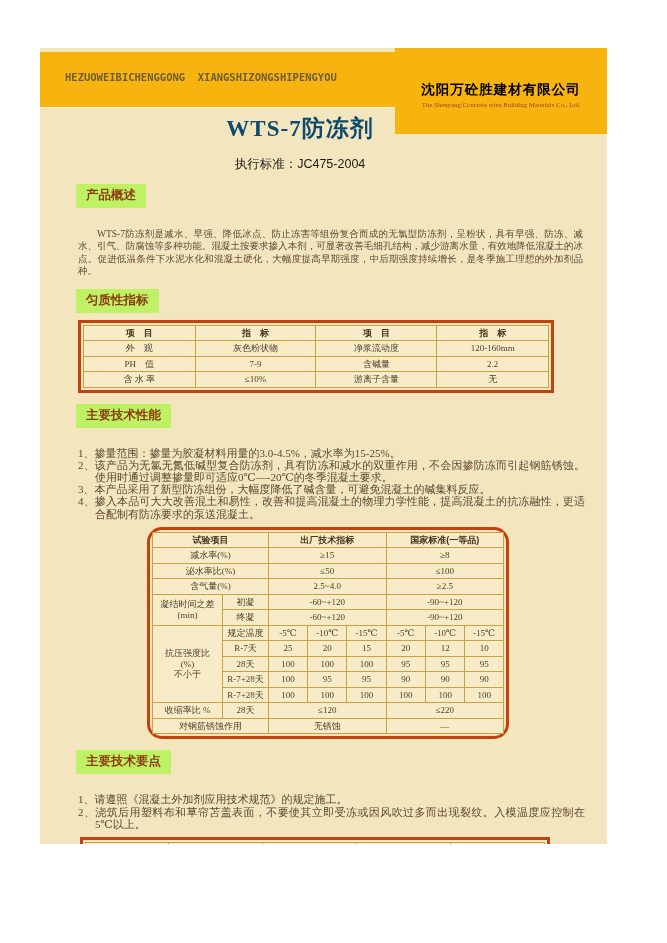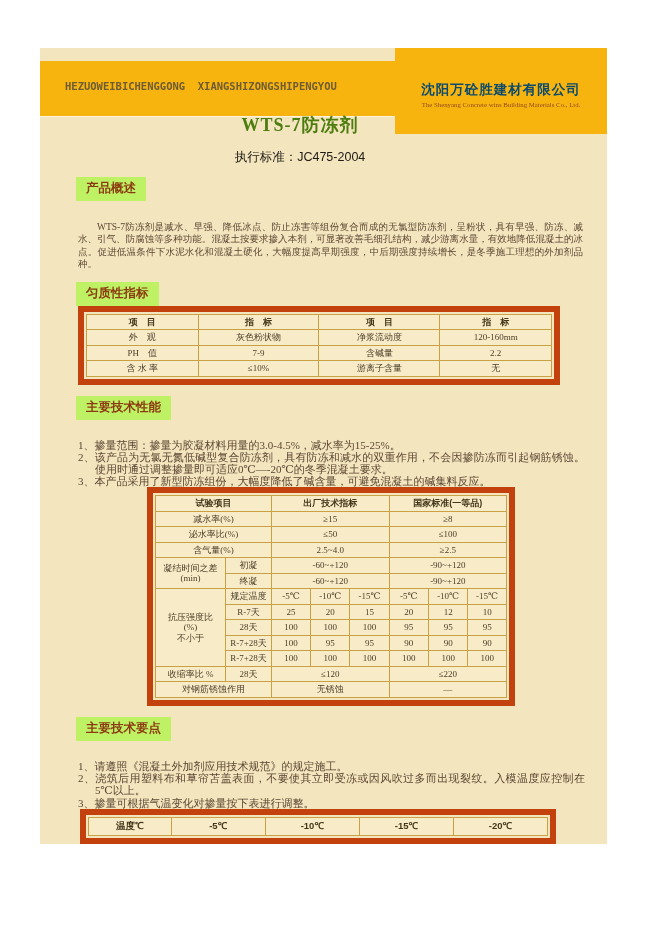--- a/index.html
+++ b/index.html
@@ -1,39 +1,39 @@
 <!DOCTYPE html>
 <html><head>
 <meta charset="utf-8">
 <style>
   html,body{margin:0;padding:0;}
   .page{position:relative;width:667px;height:943px;background:#ffffff;overflow:hidden;
         font-family:"Liberation Serif","DejaVu Serif",serif;}
   .sheet{position:absolute;left:40px;top:48px;width:567px;height:796px;background:#F3E5BE;overflow:hidden;}
-  .gold-bar{position:absolute;top:13px;left:0;right:0;height:55px;background:#F7B40E;box-shadow:0 1px 0 #FBF3DC;}
+  .gold-bar{position:absolute;top:4px;left:0;right:0;height:55px;background:#F7B40E;box-shadow:0 1px 0 #FBF3DC;}
   .slogan{position:absolute;top:19px;left:25px;font-family:"DejaVu Sans Mono",monospace;
           font-size:10.5px;font-weight:bold;color:#6E5C36;white-space:pre;}
   .company{position:absolute;top:0;right:0;width:212px;height:86px;background:#F7B40E;
            text-align:center;padding-top:33px;box-sizing:border-box;}
-  .company-cn{font-size:13.5px;font-weight:bold;color:#0c4a6e;letter-spacing:1px;
+  .company-cn{font-size:13.5px;font-weight:bold;color:#000000;letter-spacing:1px;
               font-family:"Liberation Sans",sans-serif;}
   .company-en{font-size:6.8px;color:#9A4A1F;margin-top:2px;}
   .content{position:absolute;top:55px;left:0;right:0;bottom:0;}
-  .title{width:520px;text-align:center;margin:10px 0 0 0;font-size:18px;font-weight:bold;
-         color:#4d7c0f;letter-spacing:1px;}
+  .title{width:520px;text-align:center;margin:10px 0 0 0;font-size:23px;font-weight:bold;
+         color:#0c4a6e;letter-spacing:1px;}
   .standard{width:520px;text-align:center;margin-top:12px;font-size:12.5px;font-weight:normal;
             color:#1E1A14;font-family:"Liberation Sans",sans-serif;}
   .sec-head{display:table;margin:11px 0 0 36px;background:#bef264;color:#8C3A11;font-weight:bold;
             font-size:12.5px;padding:3px 10px 4px;font-family:"Liberation Sans",sans-serif;}
   .body-text{margin:20px 24px 0 38px;font-size:9.5px;line-height:12.4px;color:#5C4633;text-align:justify;}
   .indent{text-indent:2em;}
   .list{margin:19px 22px 0 38px;font-size:11px;line-height:12.2px;color:#5C4633;}
   .list .li{padding-left:17px;text-indent:-17px;text-align:justify;}
-  .tbl-wrap{border:6px solid #c2410c;padding:2px;margin-left:38px;}
-  .w1{width:466px;} .w2{width:352px;margin-left:107px;} .w3{width:460px;margin-left:40px;}
+  .tbl-wrap{border:3px solid #c2410c;padding:2px;margin-top:7px;margin-left:38px;}
+  .w1{width:466px;} .w2{width:352px;margin-left:107px;border-radius:15px;} .w3{width:460px;margin-left:40px;}
   table{width:100%;border-collapse:collapse;table-layout:fixed;}
   td{border:1px solid #C8A145;background:#F8ECC8;font-size:9px;color:#4A3D28;text-align:center;
      padding:2px 1px;line-height:10.5px;overflow:hidden;}
   tr.hrow td{font-weight:bold;color:#43361A;font-family:"Liberation Sans",sans-serif;}
   td.pre{white-space:pre-line;}
   .dosage td{padding:3.5px 2px;font-size:9.5px;}
 </style>
 </head>
 <body>
 
@@ -93,20 +93,21 @@
           </tr>
         </tbody>
           </table>
       </div>
 
       <div class="sec-head">主要技术性能</div>
       <div class="list">
         <div class="li">1、掺量范围：掺量为胶凝材料用量的3.0-4.5%，减水率为15-25%。</div>
         <div class="li">2、该产品为无氯无氮低碱型复合防冻剂，具有防冻和减水的双重作用，不会因掺防冻而引起钢筋锈蚀。使用时通过调整掺量即可适应0℃—-20℃的冬季混凝土要求。</div>
         <div class="li">3、本产品采用了新型防冻组份，大幅度降低了碱含量，可避免混凝土的碱集料反应。</div>
+        <div class="li">4、掺入本品可大大改善混土和易性，改善和提高混凝土的物理力学性能，提高混凝土的抗冻融性，更适合配制有防冻要求的泵送混凝土。</div>
       </div>
 
       <div class="tbl-wrap w2">
         <table>
           <colgroup>
             <col style="width:20%">
               <col style="width:13%">
             <col style="width:11.2%">
               <col style="width:11.2%">
               <col style="width:11.2%">
@@ -207,21 +208,20 @@
             <td colspan="3">—</td>
           </tr>
         </tbody>
           </table>
       </div>
 
       <div class="sec-head">主要技术要点</div>
       <div class="list">
         <div class="li">1、请遵照《混凝土外加剂应用技术规范》的规定施工。</div>
         <div class="li">2、浇筑后用塑料布和草帘苫盖表面，不要使其立即受冻或因风吹过多而出现裂纹。入模温度应控制在5℃以上。</div>
-        <div class="li">3、掺量可根据气温变化对掺量按下表进行调整。</div>
       </div>
 
       <div class="tbl-wrap w3 dosage">
         <table>
           <colgroup>
               <col style="width:18%">
               <col style="width:20.5%">
               <col style="width:20.5%">
               <col style="width:20.5%">
               <col style="width:20.5%">

